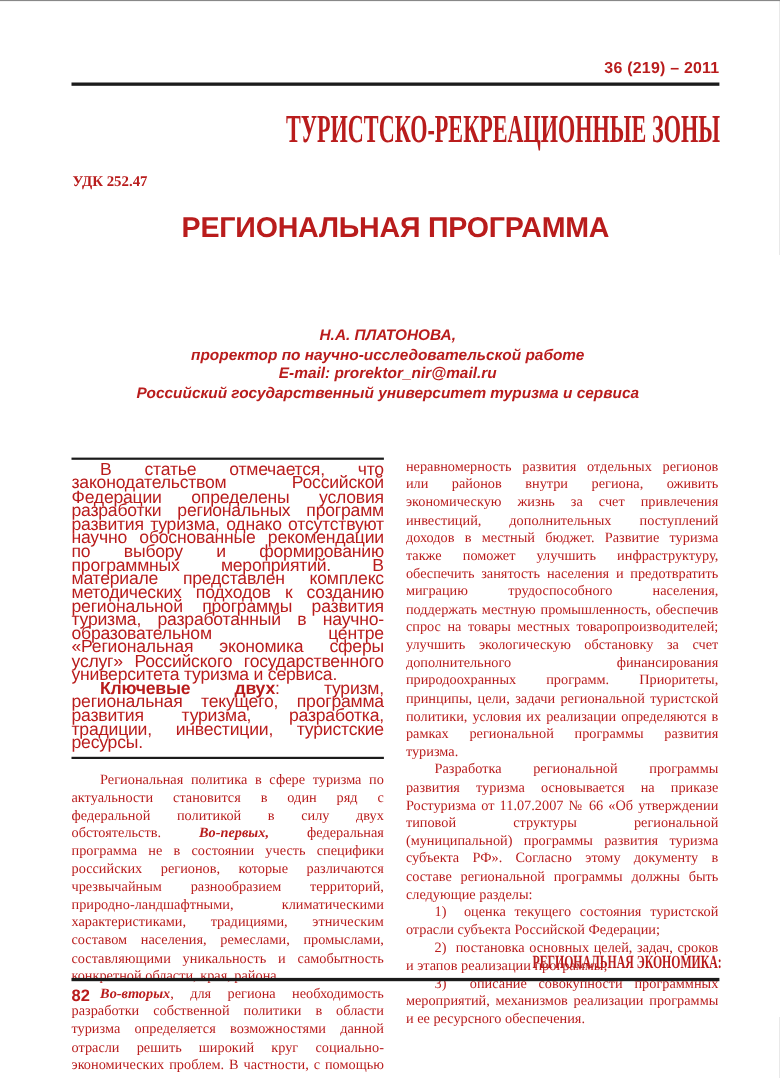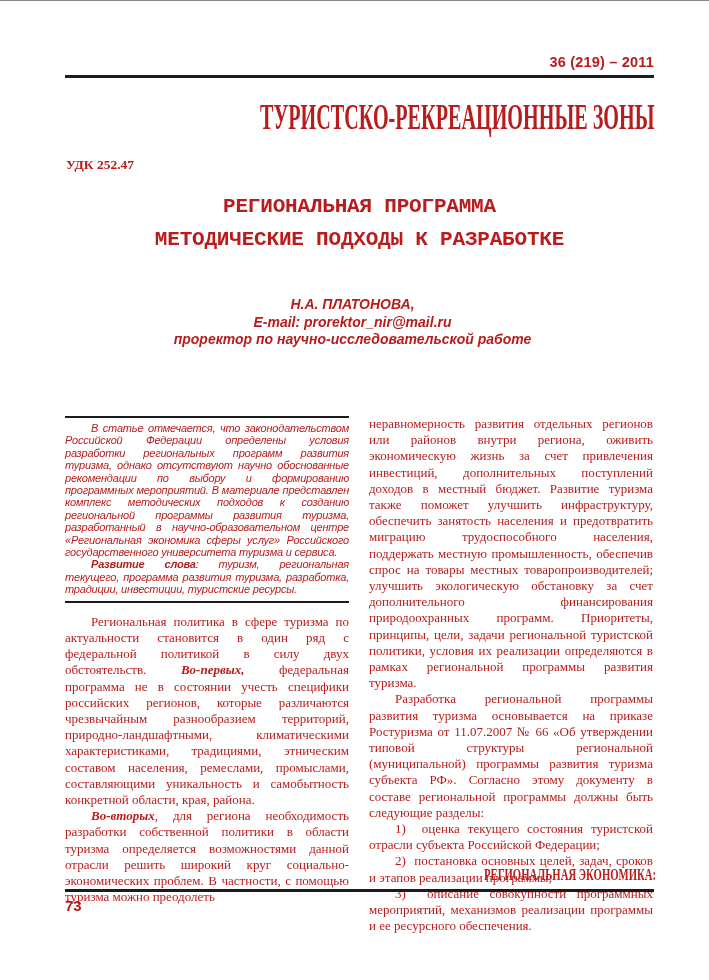--- a/index.html
+++ b/index.html
@@ -31,43 +31,42 @@
   }
   .udk{
     position:absolute;top:156px;left:66px;
     font-family:"Liberation Serif", serif;
     font-weight:bold;font-size:13.5px;
   }
   
   .title{
     position:absolute;top:189px;left:65px;width:589px;
     text-align:center;
-    font-family:Liberation Mono, monospace;
-    font-weight:bold;font-size:21px;line-height:33px;
+    font-family:Liberation Sans, sans-serif;
+    font-weight:bold;font-size:26px;line-height:33px;
     letter-spacing:-0.2px;
   }
   .author{
     position:absolute;top:295px;left:58px;width:589px;
     text-align:center;
     font-family:"Liberation Sans", sans-serif;
     font-style:italic;font-weight:bold;
     font-size:14px;line-height:17.6px;
   }
   
   .columns{
     position:absolute;top:415px;left:65px;width:589px;
     display:flex;gap:20px;
   }
   .col{width:284px;}
   .abstract-rule{height:2px;background:#1b1b1b;margin:0 0 4px 0;}
   .abstract p{
     margin:0;
     font-family:"Liberation Sans", sans-serif;
-    font-style:italic;
-    font-size:11px;line-height:12.4px;
+    font-size:16px;line-height:12.4px;
     letter-spacing:-0.2px;
     text-align:justify;text-indent:26px;
   }
   .abstract .kw-label{font-weight:bold;}
   .abstract-rule.bottom{margin:5px 0 0 0;}
   .bodytext p{
     margin:0;
     font-family:"Liberation Serif", serif;
     font-size:13px;line-height:16.2px;
     text-align:justify;text-indent:26px;
@@ -107,36 +106,36 @@
 
   <div class="issue">36 (219) – 2011</div>
   <div class="rule rule-top"></div>
 
   <div class="section-header">ТУРИСТСКО-РЕКРЕАЦИОННЫЕ ЗОНЫ</div>
 
   <div class="udk">УДК 252.47</div>
 
   <div class="title">
     <div>РЕГИОНАЛЬНАЯ ПРОГРАММА</div>
-    <div>МЕТОДИЧЕСКИЕ ПОДХОДЫ К РАЗРАБОТКЕ</div>
   </div>
 
   <div class="author">
     <div>Н.А. ПЛАТОНОВА,</div>
+    <div>проректор по научно-исследовательской работе</div>
     <div>E-mail: prorektor_nir@mail.ru</div>
-    <div>проректор по научно-исследовательской работе</div>
+    <div>Российский государственный университет туризма и сервиса</div>
   </div>
 
   <div class="columns">
 
     <div class="col">
       <div class="abstract">
         <div class="abstract-rule"></div>
         <p>В статье отмечается, что законодательством Российской Федерации определены условия разработки региональных программ развития туризма, однако отсутствуют научно обоснованные рекомендации по выбору и формированию программных мероприятий. В материале представлен комплекс методических подходов к созданию региональной программы развития туризма, разработанный в научно-образовательном центре «Региональная экономика сферы услуг» Российского государственного университета туризма и сервиса.</p>
-        <p><span class="kw-label">Развитие слова</span><span>: туризм, региональная текущего, программа развития туризма, разработка, традиции, инвестиции, туристские ресурсы.</span></p>
+        <p><span class="kw-label">Ключевые двух</span><span>: туризм, региональная текущего, программа развития туризма, разработка, традиции, инвестиции, туристские ресурсы.</span></p>
         <div class="abstract-rule bottom"></div>
       </div>
       <div class="bodytext left-body">
         <p><span>Региональная политика в сфере туризма по актуальности становится в один ряд с федеральной политикой в силу двух обстоятельств. </span><span class="bi">Во-первых,</span><span> федеральная программа не в состоянии учесть специфики российских регионов, которые различаются чрезвычайным разнообразием территорий, природно-ландшафтными, климатическими характеристиками, традициями, этническим составом населения, ремеслами, промыслами, составляющими уникальность и самобытность конкретной области, края, района.</span></p>
         <p><span class="bi">Во-вторых</span><span>, для региона необходимость разработки собственной политики в области туризма определяется возможностями данной отрасли решить широкий круг социально-экономических проблем. В частности, с помощью туризма можно преодолеть</span></p>
       </div>
     </div>
 
     <div class="col">
       <div class="bodytext">
@@ -144,18 +143,18 @@
         <p>Разработка региональной программы развития туризма основывается на приказе Ростуризма от 11.07.2007 № 66 «Об утверждении типовой структуры региональной (муниципальной) программы развития туризма субъекта РФ». Согласно этому документу в составе региональной программы должны быть следующие разделы:</p>
         <p>1)&nbsp; оценка текущего состояния туристской отрасли субъекта Российской Федерации;</p>
         <p>2)&nbsp; постановка основных целей, задач, сроков и этапов реализации программы;</p>
         <p>3)&nbsp; описание совокупности программных мероприятий, механизмов реализации программы и ее ресурсного обеспечения.</p>
       </div>
     </div>
 
   </div>
 
   <div class="rule rule-bottom"></div>
-  <div class="page-number">73</div>
+  <div class="page-number">82</div>
   <div class="journal">
     <span class="journal-name">РЕГИОНАЛЬНАЯ ЭКОНОМИКА:</span>
   </div>
 
 </div>
 
 </body></html>

